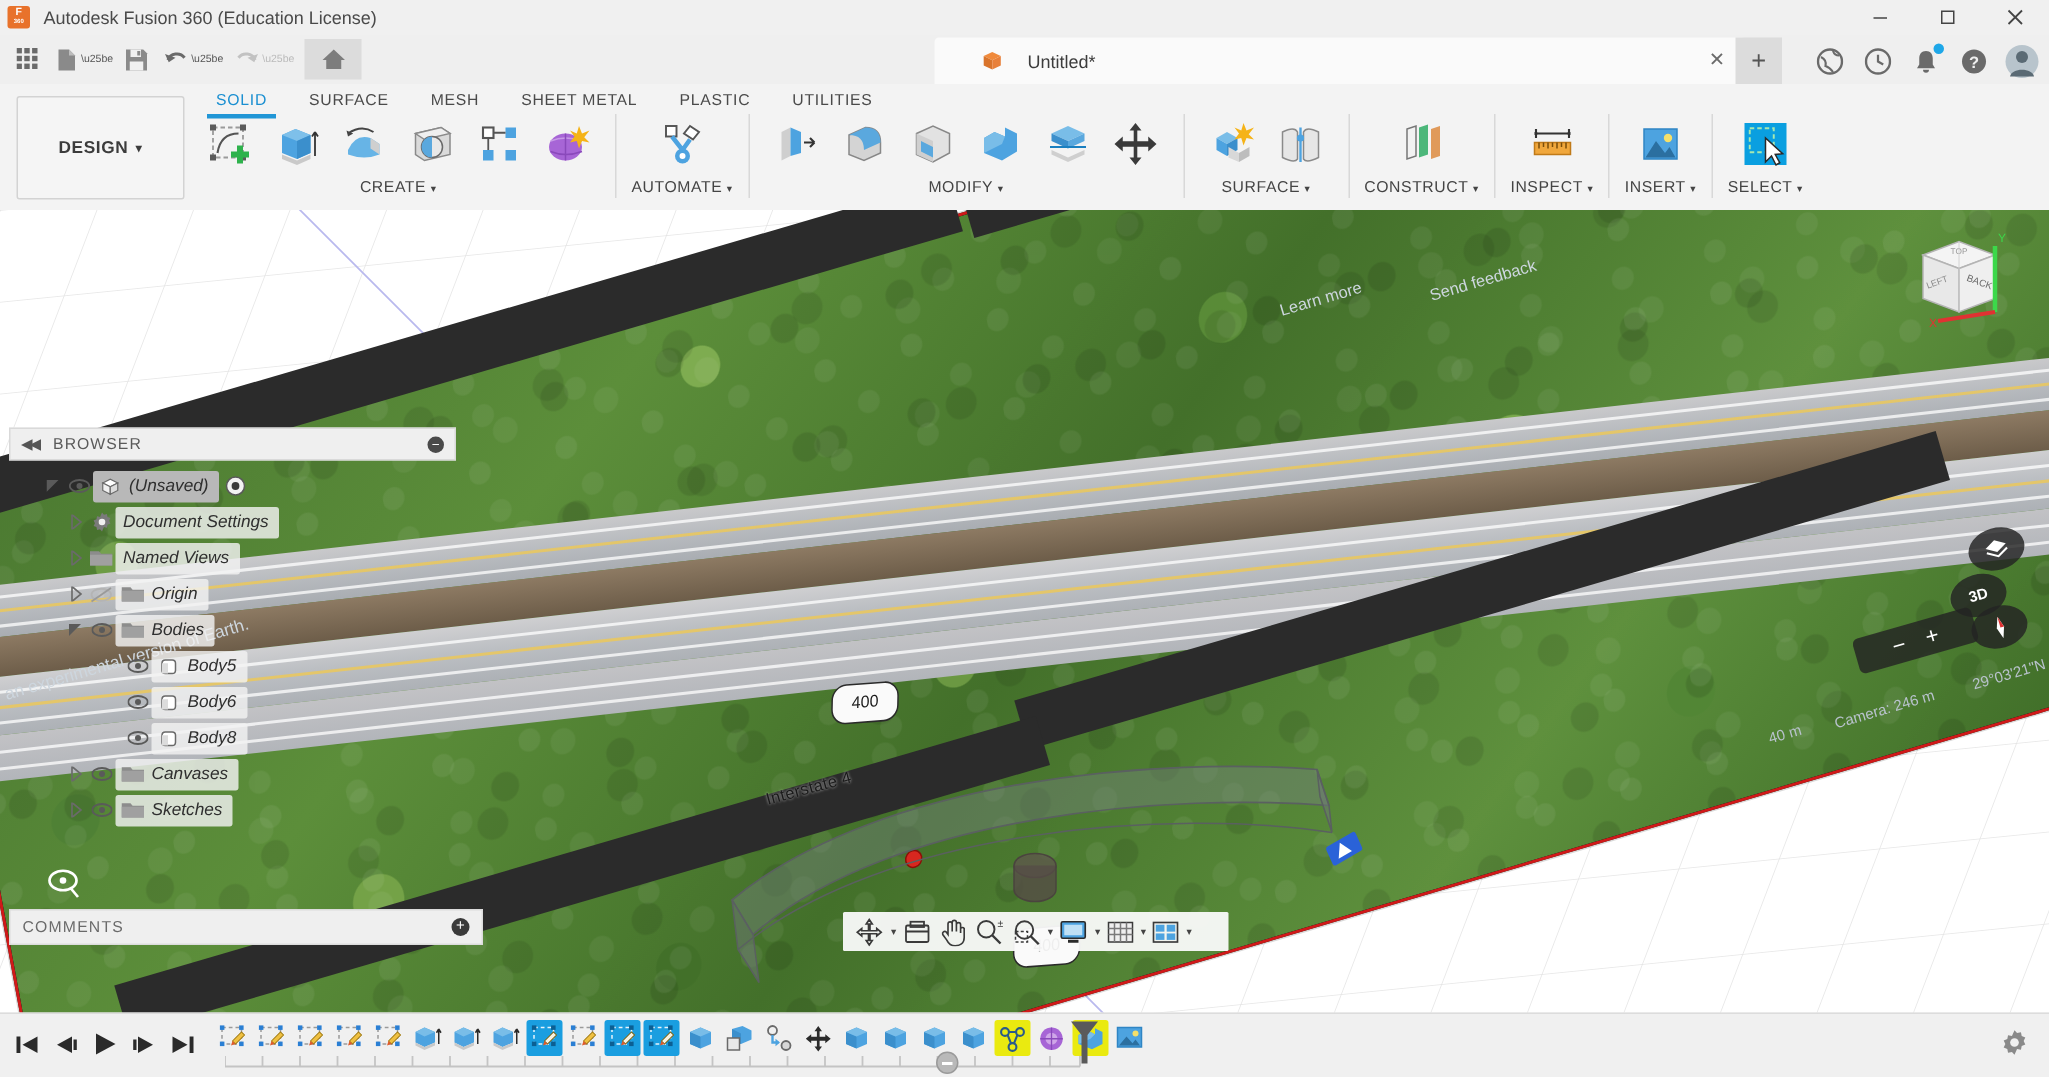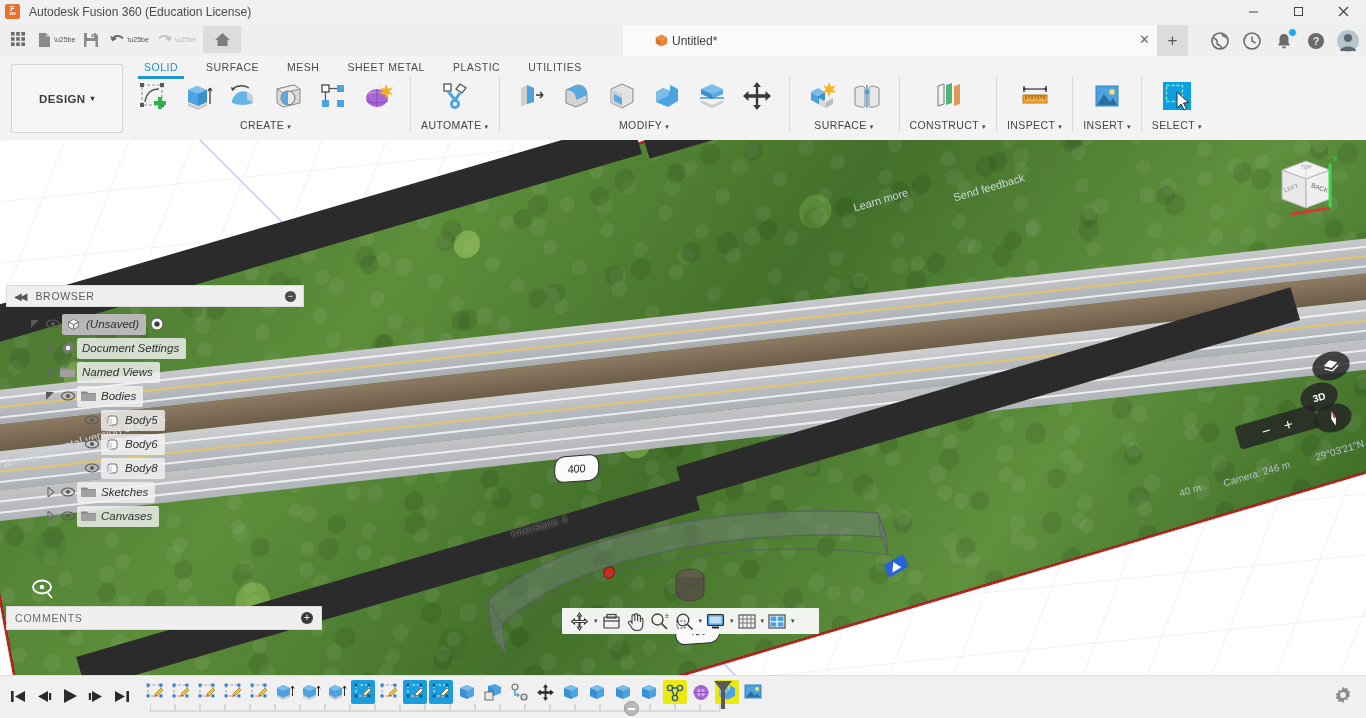--- a/index.html
+++ b/index.html
@@ -24,21 +24,21 @@
   .qabar{position:absolute;left:0;top:23px;width:1366px;height:33px;background:#efefef;display:flex;align-items:center;}
   .qa-btn{width:26px;height:27px;display:flex;align-items:center;justify-content:center;cursor:default;}
   .qa-grp{display:flex;align-items:center;}
   .qa-caret{font-size:7px;color:#555;margin-left:-3px;margin-right:3px;}
   .qa-home{width:38px;height:27px;background:#dcdcdc;display:flex;align-items:center;justify-content:center;margin-left:4px;}
 
   
   .doctab{position:absolute;left:623px;top:25px;width:541px;height:31px;background:#fafafa;border-top-left-radius:3px;border-top-right-radius:3px;
           display:flex;align-items:center;}
   .doctab .cube{width:13px;height:13px;margin-left:32px;}
-  .doctab .label{margin-left:4px;font-size:12px;color:#3c3c3c;}
+  .doctab .label{margin-left:17px;font-size:12px;color:#3c3c3c;}
   .doctab .x{position:absolute;right:14px;top:9px;font-size:13px;color:#6a6a6a;line-height:12px;}
   .plustab{position:absolute;left:1157px;top:25px;width:31px;height:31px;background:#dcdcdc;display:flex;align-items:center;justify-content:center;
            font-size:17px;color:#555;font-weight:300;}
   .qa-right{position:absolute;right:4px;top:26px;display:flex;align-items:center;gap:4px;height:30px;}
   .qa-ricon{width:28px;height:28px;display:flex;align-items:center;justify-content:center;}
 
   
   .ribbon{position:absolute;left:0;top:56px;width:1366px;height:84px;background:#f3f3f3;border-bottom:1px solid #d6d6d6;}
   .design-box{position:absolute;left:11px;top:8px;width:110px;height:67px;border:1px solid #d3d3d3;background:#f5f5f5;border-radius:2px;
               display:flex;align-items:center;justify-content:center;font-size:11.5px;font-weight:bold;letter-spacing:.4px;color:#3c3c3c;}
@@ -728,20 +728,43 @@
               <svg width="15" height="12">
                 <path d="M0 1.5 h6 l1.4 1.6 H15 V11 H0 z" fill="#8c8c8c"></path>
                 <path d="M0 3.8 H15 V11 H0 z" fill="#a0a0a0"></path>
               </svg>
             </span>
           <span class="tw">
             <span class="tlabel">Named Views</span>
           </span>
         </div>
 
+        <div class="trow" style="padding-left:37px">
+          <span class="arrow">
+              <svg width="8" height="10">
+                <path d="M1 0 L7 5 L1 10 z" fill="none" stroke="#6a6a6a" stroke-width="1.1"></path>
+              </svg>
+            </span>
+          <span class="eye">
+              <svg width="15" height="11">
+                <ellipse cx="7.5" cy="5.5" rx="6.5" ry="4" fill="none" stroke="#b4b4b4" stroke-width="1.2"></ellipse>
+                <circle cx="7.5" cy="5.5" r="2" fill="#c4c4c4"></circle>
+                <line x1="1" y1="10" x2="14" y2="1" stroke="#9a9a9a" stroke-width="1.2"></line>
+              </svg>
+            </span>
+          <span class="tw">
+            <span class="tico">
+                <svg width="15" height="12">
+                  <path d="M0 1.5 h6 l1.4 1.6 H15 V11 H0 z" fill="#8c8c8c"></path>
+                  <path d="M0 3.8 H15 V11 H0 z" fill="#a0a0a0"></path>
+                </svg>
+              </span>
+            <span class="tlabel">Origin</span>
+          </span>
+        </div>
 
         <div class="trow" style="padding-left:37px">
           <span class="arrow">
               <svg width="9" height="9">
                 <path d="M0 0 L8 0 L0 8 z" fill="#5a5a5a"></path>
               </svg>
             </span>
           <span class="eye">
               <svg width="14" height="10">
                 <ellipse cx="7" cy="5" rx="6.5" ry="4" fill="none" stroke="#5a5a5a" stroke-width="1.2"></ellipse>
@@ -825,21 +848,21 @@
                 <circle cx="7" cy="5" r="2" fill="#5a5a5a"></circle>
               </svg>
             </span>
           <span class="tw">
             <span class="tico">
                 <svg width="15" height="12">
                   <path d="M0 1.5 h6 l1.4 1.6 H15 V11 H0 z" fill="#8c8c8c"></path>
                   <path d="M0 3.8 H15 V11 H0 z" fill="#a0a0a0"></path>
                 </svg>
               </span>
-            <span class="tlabel">Sketches</span>
+            <span class="tlabel">Canvases</span>
           </span>
         </div>
 
         <div class="trow" style="padding-left:37px">
           <span class="arrow">
               <svg width="8" height="10">
                 <path d="M1 0 L7 5 L1 10 z" fill="none" stroke="#6a6a6a" stroke-width="1.1"></path>
               </svg>
             </span>
           <span class="eye">
@@ -848,21 +871,21 @@
                 <circle cx="7" cy="5" r="2" fill="#5a5a5a"></circle>
               </svg>
             </span>
           <span class="tw">
             <span class="tico">
                 <svg width="15" height="12">
                   <path d="M0 1.5 h6 l1.4 1.6 H15 V11 H0 z" fill="#8c8c8c"></path>
                   <path d="M0 3.8 H15 V11 H0 z" fill="#a0a0a0"></path>
                 </svg>
               </span>
-            <span class="tlabel">Canvases</span>
+            <span class="tlabel">Sketches</span>
           </span>
         </div>
 
       </div>
     </div>
 
     <div class="marking-menu">
       <svg width="26" height="22" viewBox="0 0 26 22">
           <ellipse cx="12" cy="9" rx="9" ry="6.5" fill="none" stroke="#fff" stroke-width="1.8"></ellipse>
           <circle cx="12" cy="9" r="2.2" fill="#fff"></circle>

